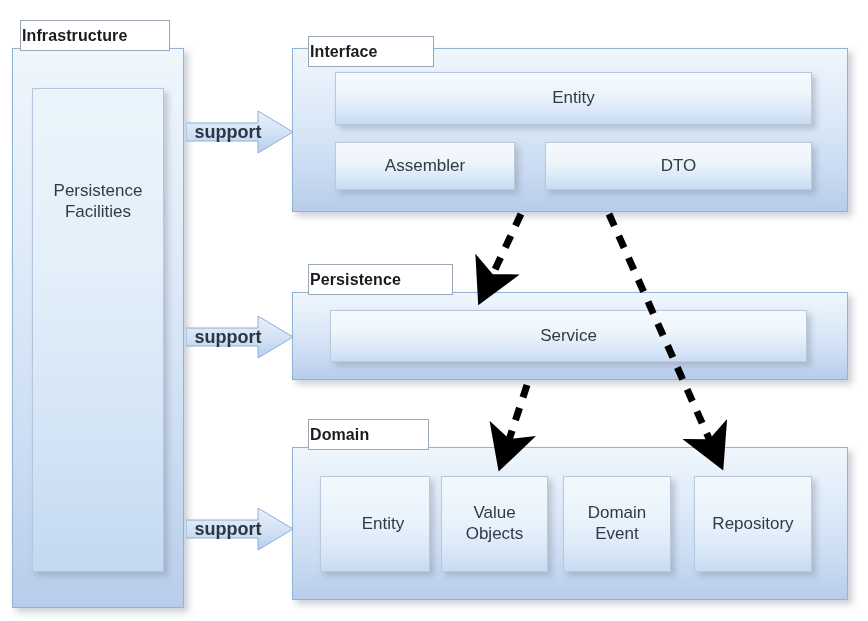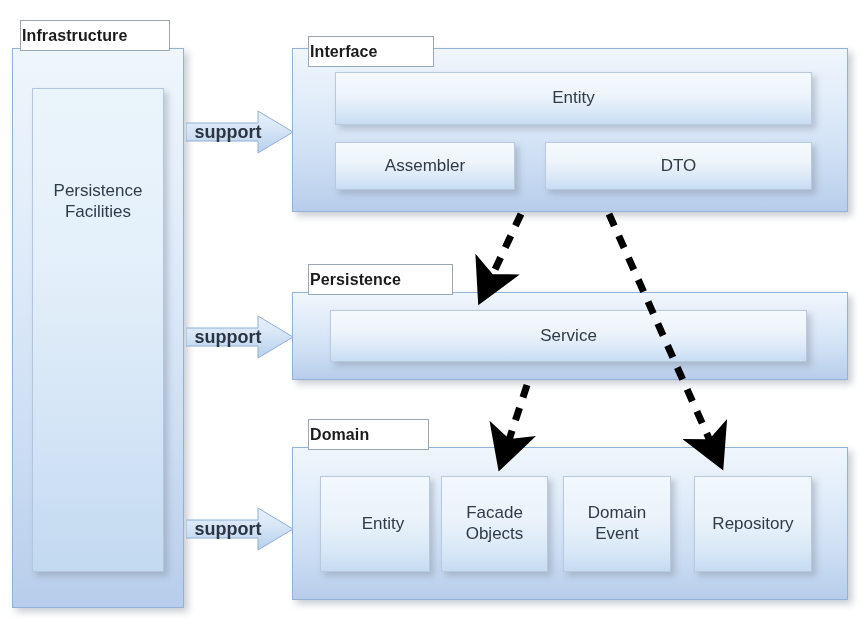--- a/index.html
+++ b/index.html
@@ -165,21 +165,21 @@
   </div>
 
   <div class="panel" style="left:292px; top:447px; width:556px; height:153px;"></div>
 
   <div class="box tall" style="left:320px; top:476px; width:110px; height:96px;padding-left:16px;">
     <span>Entity</span>
   </div>
 
   <div class="box tall" style="left:441px; top:476px; width:107px; height:96px;">
     <div>
-      <div>Facade</div>
+      <div>Value</div>
       <div>Objects</div>
     </div>
   </div>
 
   <div class="box tall" style="left:563px; top:476px; width:108px; height:96px;">
     <div>
       <div>Domain</div>
       <div>Event</div>
     </div>
   </div>

